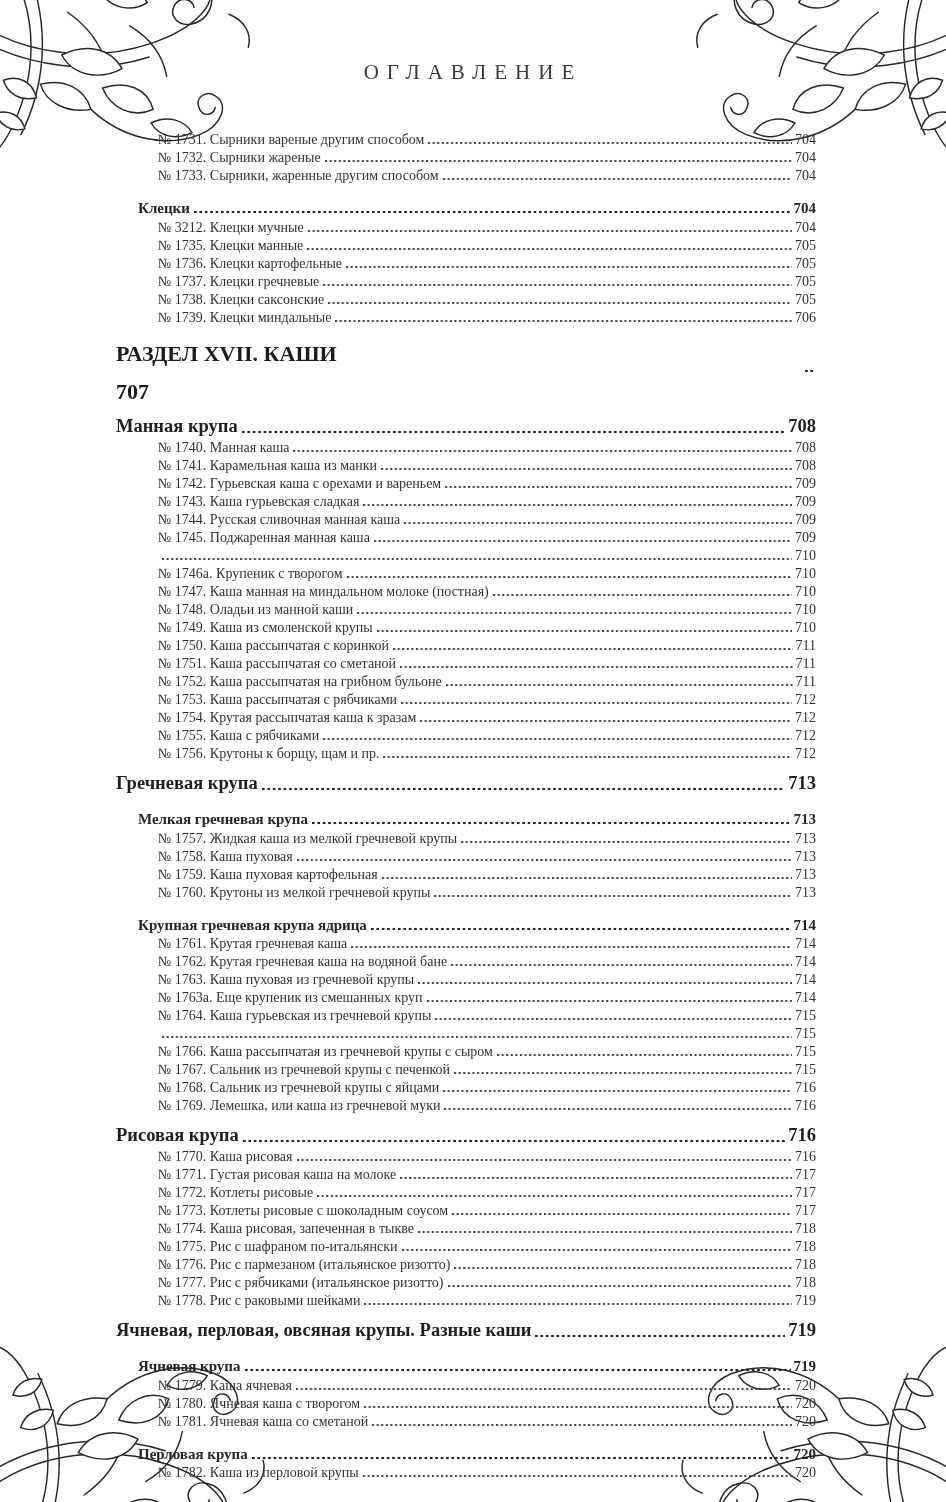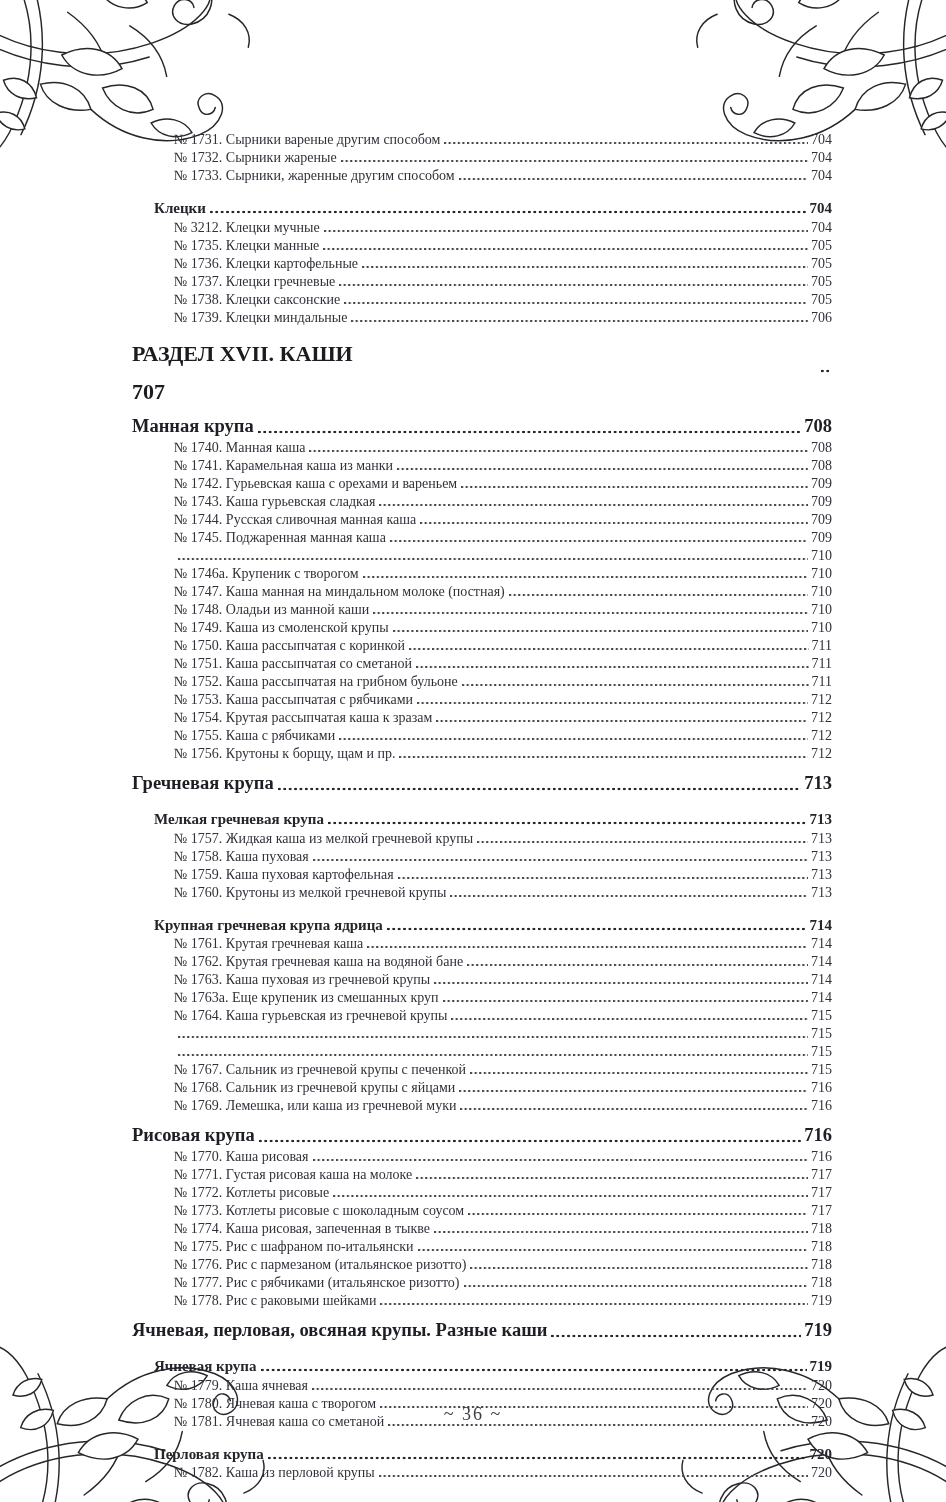--- a/index.html
+++ b/index.html
@@ -23,21 +23,21 @@
     text-align:center;font-size:21px;font-weight:400;
     letter-spacing:8px;color:#3a3a42;
   }
   .footer{
     position:absolute;top:1404px;left:0;width:100%;
     text-align:center;font-size:18px;color:#3c3c44;letter-spacing:2px;
   }
 
   
   .toc{
-    position:absolute;left:132px;top:131px;width:700px;
+    position:absolute;left:116px;top:131px;width:700px;
     color:#31313a;
   }
   .row{display:flex;align-items:baseline;}
   .row .label{white-space:nowrap;}
   .row .page-no{white-space:nowrap;text-align:right;}
 
   .row.entry{font-size:14px;line-height:18px;padding-left:42px;}
   .row.sub{font-weight:700;font-size:15px;line-height:19.5px;padding-left:22px;margin-top:14px;color:#24242b;}
   .row.group{font-weight:700;font-size:18.5px;line-height:25px;margin-top:8px;color:#1e1e24;}
   .row.section{font-weight:700;font-size:22px;line-height:28px;margin-top:13px;color:#1b1b20;flex-direction:column;}
@@ -89,20 +89,21 @@
   <svg class="orn tr" viewBox="0 0 280 210">
       <use href="#orn-flourish"></use>
     </svg>
   <svg class="orn bl" viewBox="0 0 280 210">
       <use href="#orn-flourish"></use>
     </svg>
   <svg class="orn br" viewBox="0 0 280 210">
       <use href="#orn-flourish"></use>
     </svg>
 
+  <h1 class="title">ОГЛАВЛЕНИЕ</h1>
 
   <div class="toc" id="toc">
       <div class="row entry">
     <span class="label">№ 1731. Сырники вареные другим способом</span>
     <span class="dots"></span>
     <span class="page-no">704</span>
   </div>
       <div class="row entry">
     <span class="label">№ 1732. Сырники жареные</span>
     <span class="dots"></span>
@@ -305,20 +306,21 @@
       <div class="row entry">
     <span class="label">№ 1764. Каша гурьевская из гречневой крупы</span>
     <span class="dots"></span>
     <span class="page-no">715</span>
   </div>
       <div class="row entry">
     <span class="dots"></span>
     <span class="page-no">715</span>
   </div>
       <div class="row entry">
+    <span class="label">№ 1766. Каша рассыпчатая из гречневой крупы с сыром</span>
     <span class="dots"></span>
     <span class="page-no">715</span>
   </div>
       <div class="row entry">
     <span class="label">№ 1767. Сальник из гречневой крупы с печенкой</span>
     <span class="dots"></span>
     <span class="page-no">715</span>
   </div>
       <div class="row entry">
     <span class="label">№ 1768. Сальник из гречневой крупы с яйцами</span>
@@ -410,14 +412,13 @@
     <span class="dots"></span>
     <span class="page-no">720</span>
   </div>
       <div class="row entry">
     <span class="label">№ 1782. Каша из перловой крупы</span>
     <span class="dots"></span>
     <span class="page-no">720</span>
   </div>
     </div>
 
-  <div class="footer">~ 36 ~</div>
 </div>
 
 </body></html>

